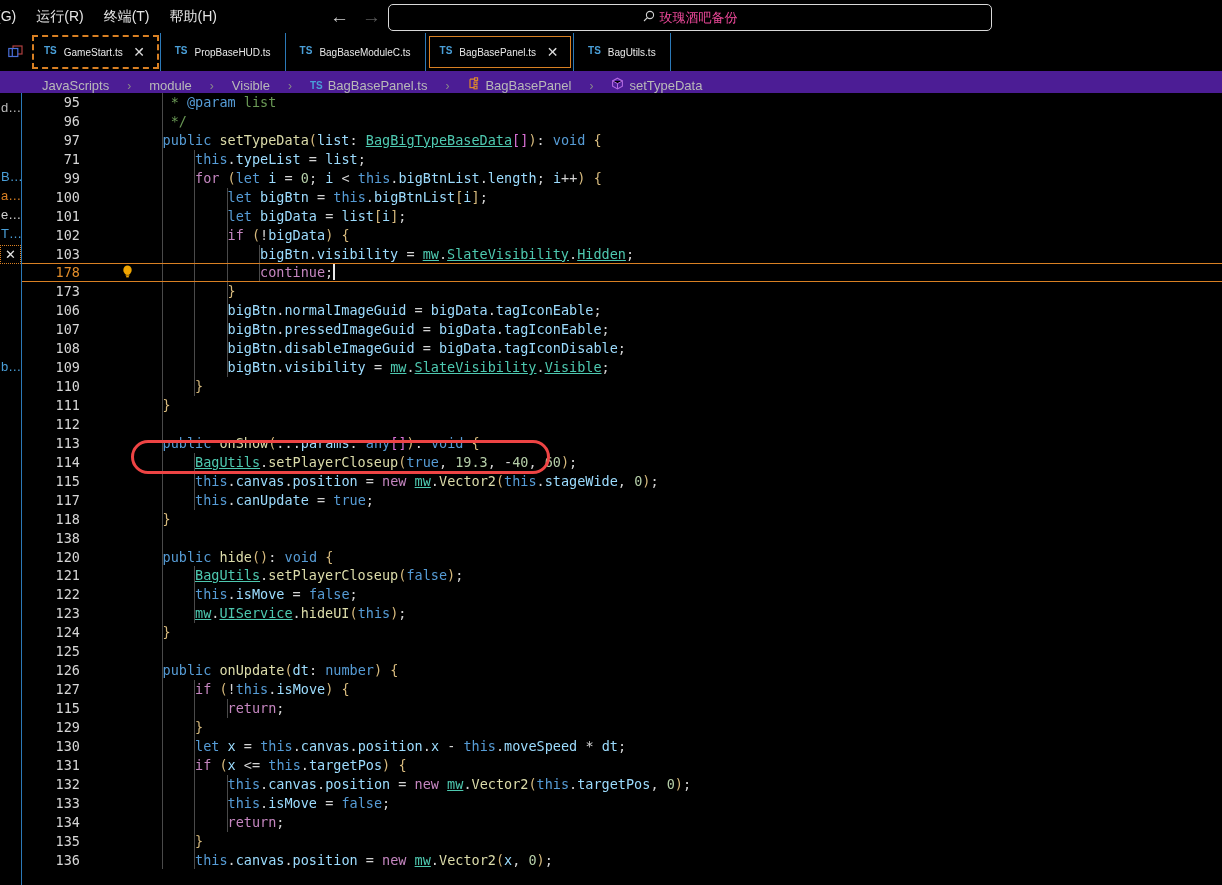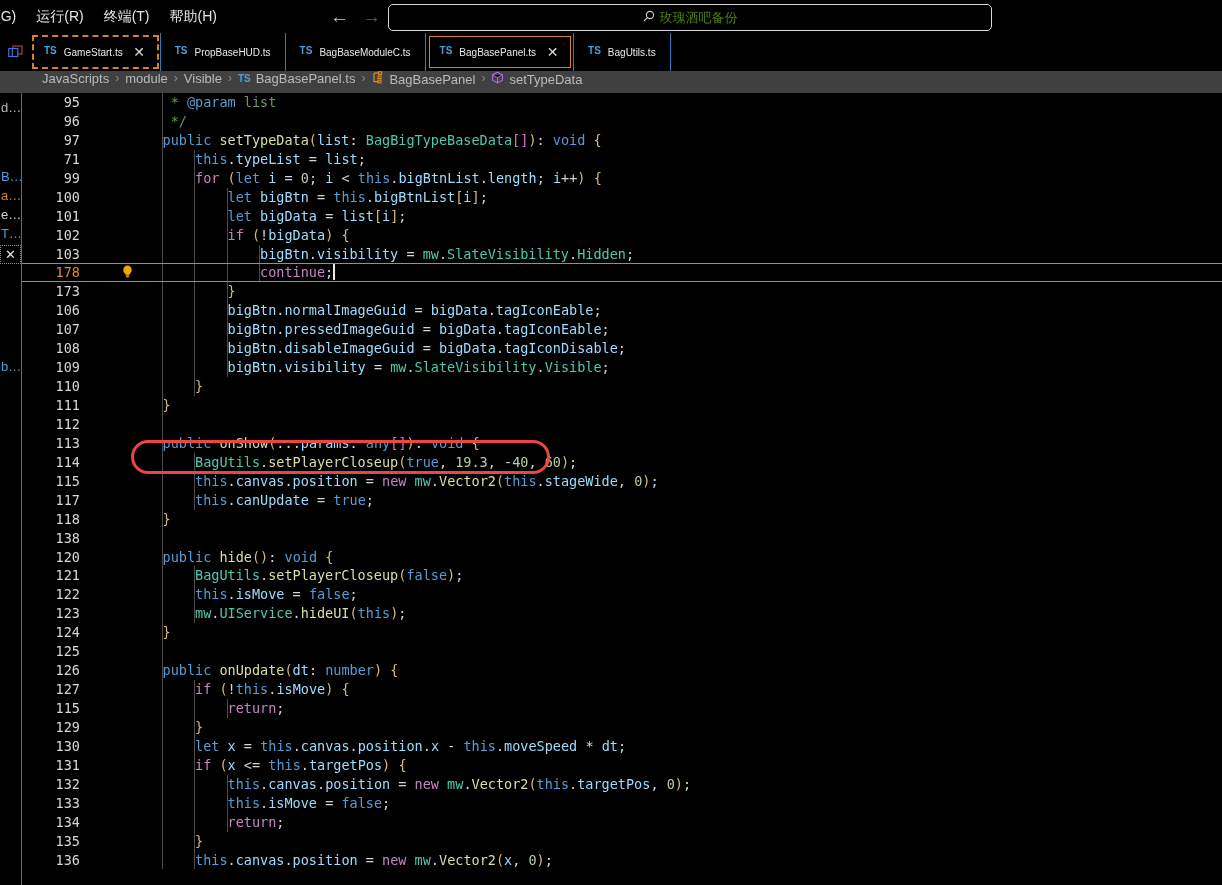--- a/index.html
+++ b/index.html
@@ -30,21 +30,21 @@
     cursor:pointer;
   }
   .nav-arrow.disabled{color:#5a5a5a;}
   #searchbox{
     position:absolute;left:388px;top:4px;width:602px;height:25px;
     border:1px solid #d8d8d8;border-radius:5px;background:#000000;
     display:flex;align-items:center;justify-content:center;gap:5px;
     cursor:text;
   }
   #searchbox .sicon{font-size:12px;color:#d0d0d0;transform:scaleX(-1);}
-  #searchbox .stext{font-size:13px;color:#4d7c0f;}
+  #searchbox .stext{font-size:13px;color:#ec4899;}
 
   
   #tabbar{
     position:absolute;left:0;top:33px;width:1222px;height:38px;
     background:#000000;display:flex;align-items:stretch;
     border-bottom:1px solid #2b79b8;
   }
   #spliticon{
     width:30px;display:flex;align-items:center;justify-content:center;
     cursor:pointer;
@@ -67,22 +67,22 @@
   .tab.focused{
     outline:2px dashed #d98023;outline-offset:-4px;
   }
   .tab.active{
     outline:1px solid #d98023;outline-offset:-4px;
   }
 
   
   #breadcrumb{
     position:absolute;left:0;top:71px;width:1222px;height:22px;
-    display:flex;align-items:flex-start;padding-left:42px;box-sizing:border-box;
-    font-size:13px;color:#b9b9b9;background:#404040;
+    display:flex;align-items:flex-end;padding-left:42px;box-sizing:border-box;
+    font-size:13px;color:#b9b9b9;background:#4c1d95;gap:12px;
   }
   .crumb{display:flex;align-items:center;gap:5px;cursor:pointer;white-space:nowrap;}
   .crumb-sep{color:#8a8a8a;margin:0 6px;font-size:12px;}
   .crumb .ts-badge{font-size:10px;font-weight:bold;color:#4a9fd8;padding-bottom:1px;}
   .ico-class{flex:0 0 auto;}
   .ico-method{flex:0 0 auto;}
 
   
   #leftstrip{
     position:absolute;left:0;top:93px;width:21px;height:792px;
@@ -122,21 +122,21 @@
     color:#e9a100;cursor:pointer;
   }
   
   .guide{position:absolute;top:0;width:1px;height:100%;background:#4a4a4a;}
   .cur .guide{height:17px;}
 
   
   .k   {color:#569cd6;} 
   .kc  {color:#c586c0;} 
   .fn  {color:#dcdcaa;} 
-  .typ {color:#4ec9b0;} 
+  .typ {color:#4ec9b0;text-decoration:underline;} 
   .var {color:#9cdcfe;} 
   .num {color:#b5cea8;} 
   .cm  {color:#6a9955;} 
   .bool{color:#569cd6;}
   .pl  {color:#d4d4d4;}
 
   #caret{
     position:absolute;width:1.6px;height:16px;background:#e8e8e8;
   }
   

